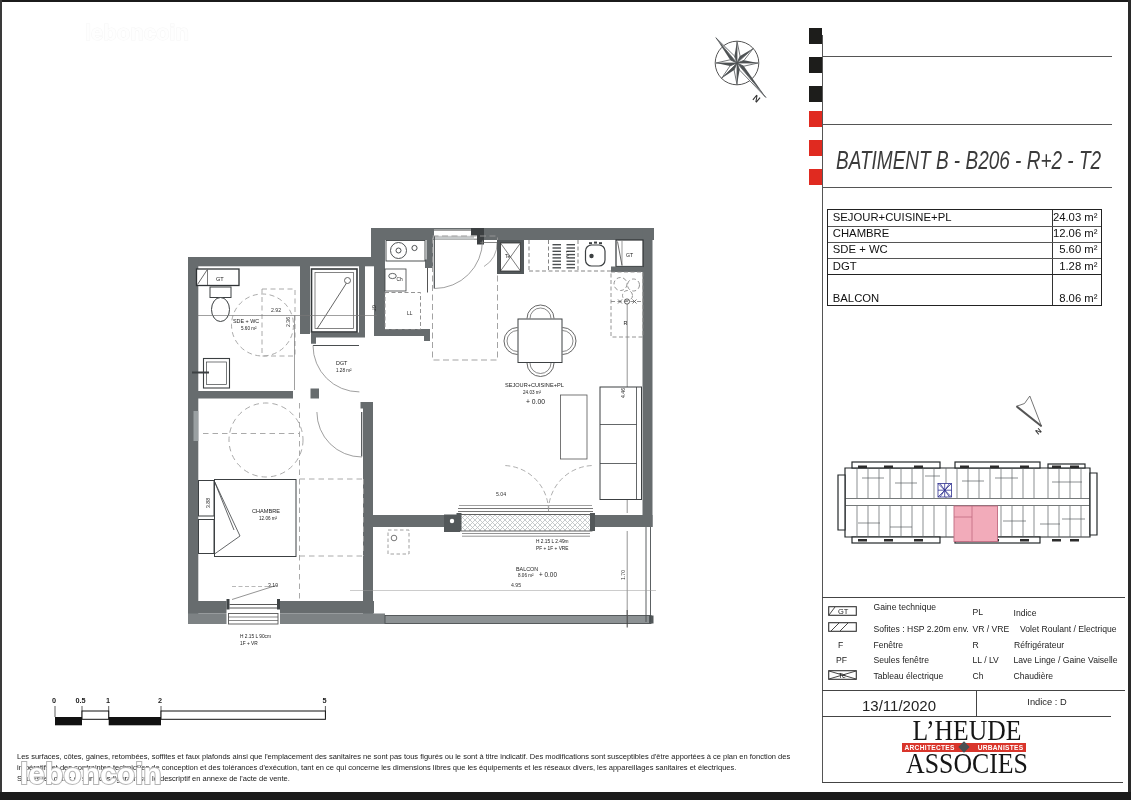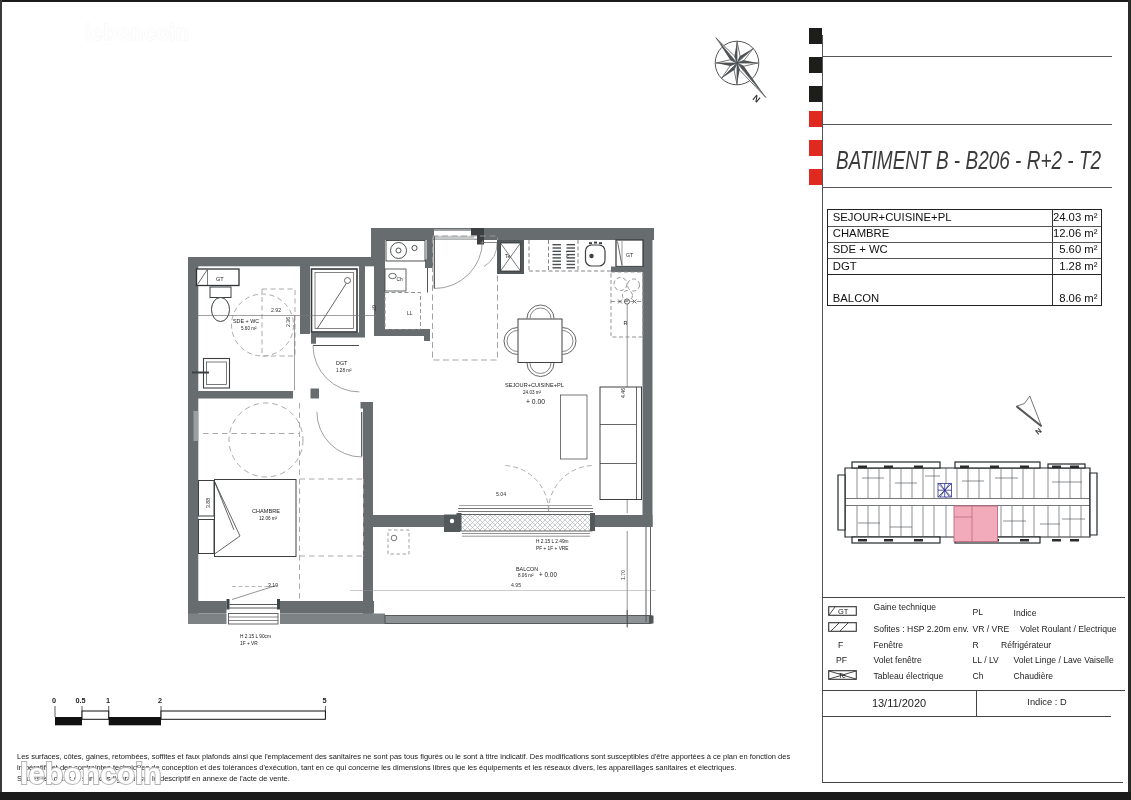--- a/index.html
+++ b/index.html
@@ -93,49 +93,60 @@
         <line x1="12" y1="9" x2="20" y2="1" stroke="#333" stroke-width="0.9"></line>
       </svg>
 
   <span class="abs" style="left:51.5px;top:26.5px">Sofites : HSP 2.20m env.</span>
       <span class="abs" style="left:150.5px;top:26.5px">VR / VRE</span>
       <span class="abs" style="left:198px;top:26.5px">Volet Roulant / Electrique</span>
 
   <span class="abs" style="left:16px;top:42.5px">F</span>
       <span class="abs" style="left:51.5px;top:42.5px">Fenêtre</span>
       <span class="abs" style="left:150.5px;top:42.5px">R</span>
-      <span class="abs" style="left:179px;top:42.5px">Réfrigérateur</span>
+      <span class="abs" style="left:192px;top:42.5px">Réfrigérateur</span>
 
   <span class="abs" style="left:14px;top:58px">PF</span>
-      <span class="abs" style="left:51.5px;top:58px">Volet fenêtre</span>
+      <span class="abs" style="left:51.5px;top:58px">Seules fenêtre</span>
       <span class="abs" style="left:150.5px;top:58px">LL / LV</span>
-      <span class="abs" style="left:191.5px;top:58px">Volet Linge / Lave Vaiselle</span>
+      <span class="abs" style="left:191.5px;top:58px">Lave Linge / Gaine Vaiselle</span>
 
   <svg class="abs" style="left:6px;top:72.5px" width="29" height="10" viewBox="0 0 29 10">
         <rect x="0.7" y="0.7" width="27.6" height="8.6" fill="#fff" stroke="#333" stroke-width="1.1"></rect>
         <line x1="1" y1="1" x2="28" y2="9" stroke="#333" stroke-width="0.9"></line>
         <line x1="1" y1="9" x2="28" y2="1" stroke="#333" stroke-width="0.9"></line>
         <text x="10.5" y="7.5" font-size="7" font-family="Liberation Sans" fill="#222">Te</text>
       </svg>
 
   <span class="abs" style="left:51.5px;top:74px">Tableau électrique</span>
       <span class="abs" style="left:150.5px;top:74px">Ch</span>
       <span class="abs" style="left:191.5px;top:74px">Chaudière</span>
 </div>
 
 <div class="hl" style="left:822px;top:689.9px;width:303px;background:#444"></div>
 
 <div class="vl" style="left:976.4px;top:689.9px;height:25.7px;background:#444"></div>
 
-<div class="abs" style="left:822px;top:696.5px;width:154px;text-align:center;font-size:11px;color:#222">13/11/2020</div>
+<div class="abs" style="left:822px;top:696.5px;width:154px;text-align:center;font-size:15px;color:#222">13/11/2020</div>
 
 <div class="abs" style="left:977px;top:696.5px;width:140px;text-align:center;font-size:9.3px;color:#222">Indice : D</div>
 
 <div class="hl" style="left:822px;top:715.6px;width:289px;background:#444"></div>
 
+<div class="abs" style="left:822px;top:715px;width:290px;height:67px;font-family:'Liberation Serif',serif;color:#161616">
+  <div class="abs" style="left:0;top:0;width:290px;text-align:center;font-size:29.5px;line-height:30px;transform:scaleX(0.87);transform-origin:50% 0">L’HEUDE</div>
+
+  <div class="abs" style="left:80px;top:27.6px;width:124px;height:9.4px;background:#d9352b">
+    <span style="position:absolute;left:2.5px;top:1.4px;font-family:'Liberation Sans';font-size:6.6px;font-weight:bold;color:#fff;letter-spacing:0.3px">ARCHITECTES</span>
+    <span style="position:absolute;right:2.5px;top:1.4px;font-family:'Liberation Sans';font-size:6.6px;font-weight:bold;color:#fff;letter-spacing:0.3px">URBANISTES</span>
+    <span style="position:absolute;left:58px;top:0.7px;width:8px;height:8px;background:#4a4f52;transform:rotate(45deg)"></span>
+  </div>
+
+  <div class="abs" style="left:0;top:32.6px;width:290px;text-align:center;font-size:30px;line-height:30px;transform:scaleX(0.86);transform-origin:50% 0">ASSOCIES</div>
+</div>
 
 <div class="hl" style="left:822px;top:781.5px;width:301px;background:#444"></div>
 
 <div class="abs" style="left:0;top:690px;width:400px;height:40px;font-size:7.3px;font-weight:bold;color:#222">
   <span class="abs" style="left:52px;top:6px">0</span>
       <span class="abs" style="left:75.5px;top:6px">0.5</span>
       <span class="abs" style="left:106px;top:6px">1</span>
       <span class="abs" style="left:158px;top:6px">2</span>
       <span class="abs" style="left:322.5px;top:6px">5</span>
   <svg class="abs" style="left:0;top:0" width="400" height="40" viewBox="0 0 400 40">

